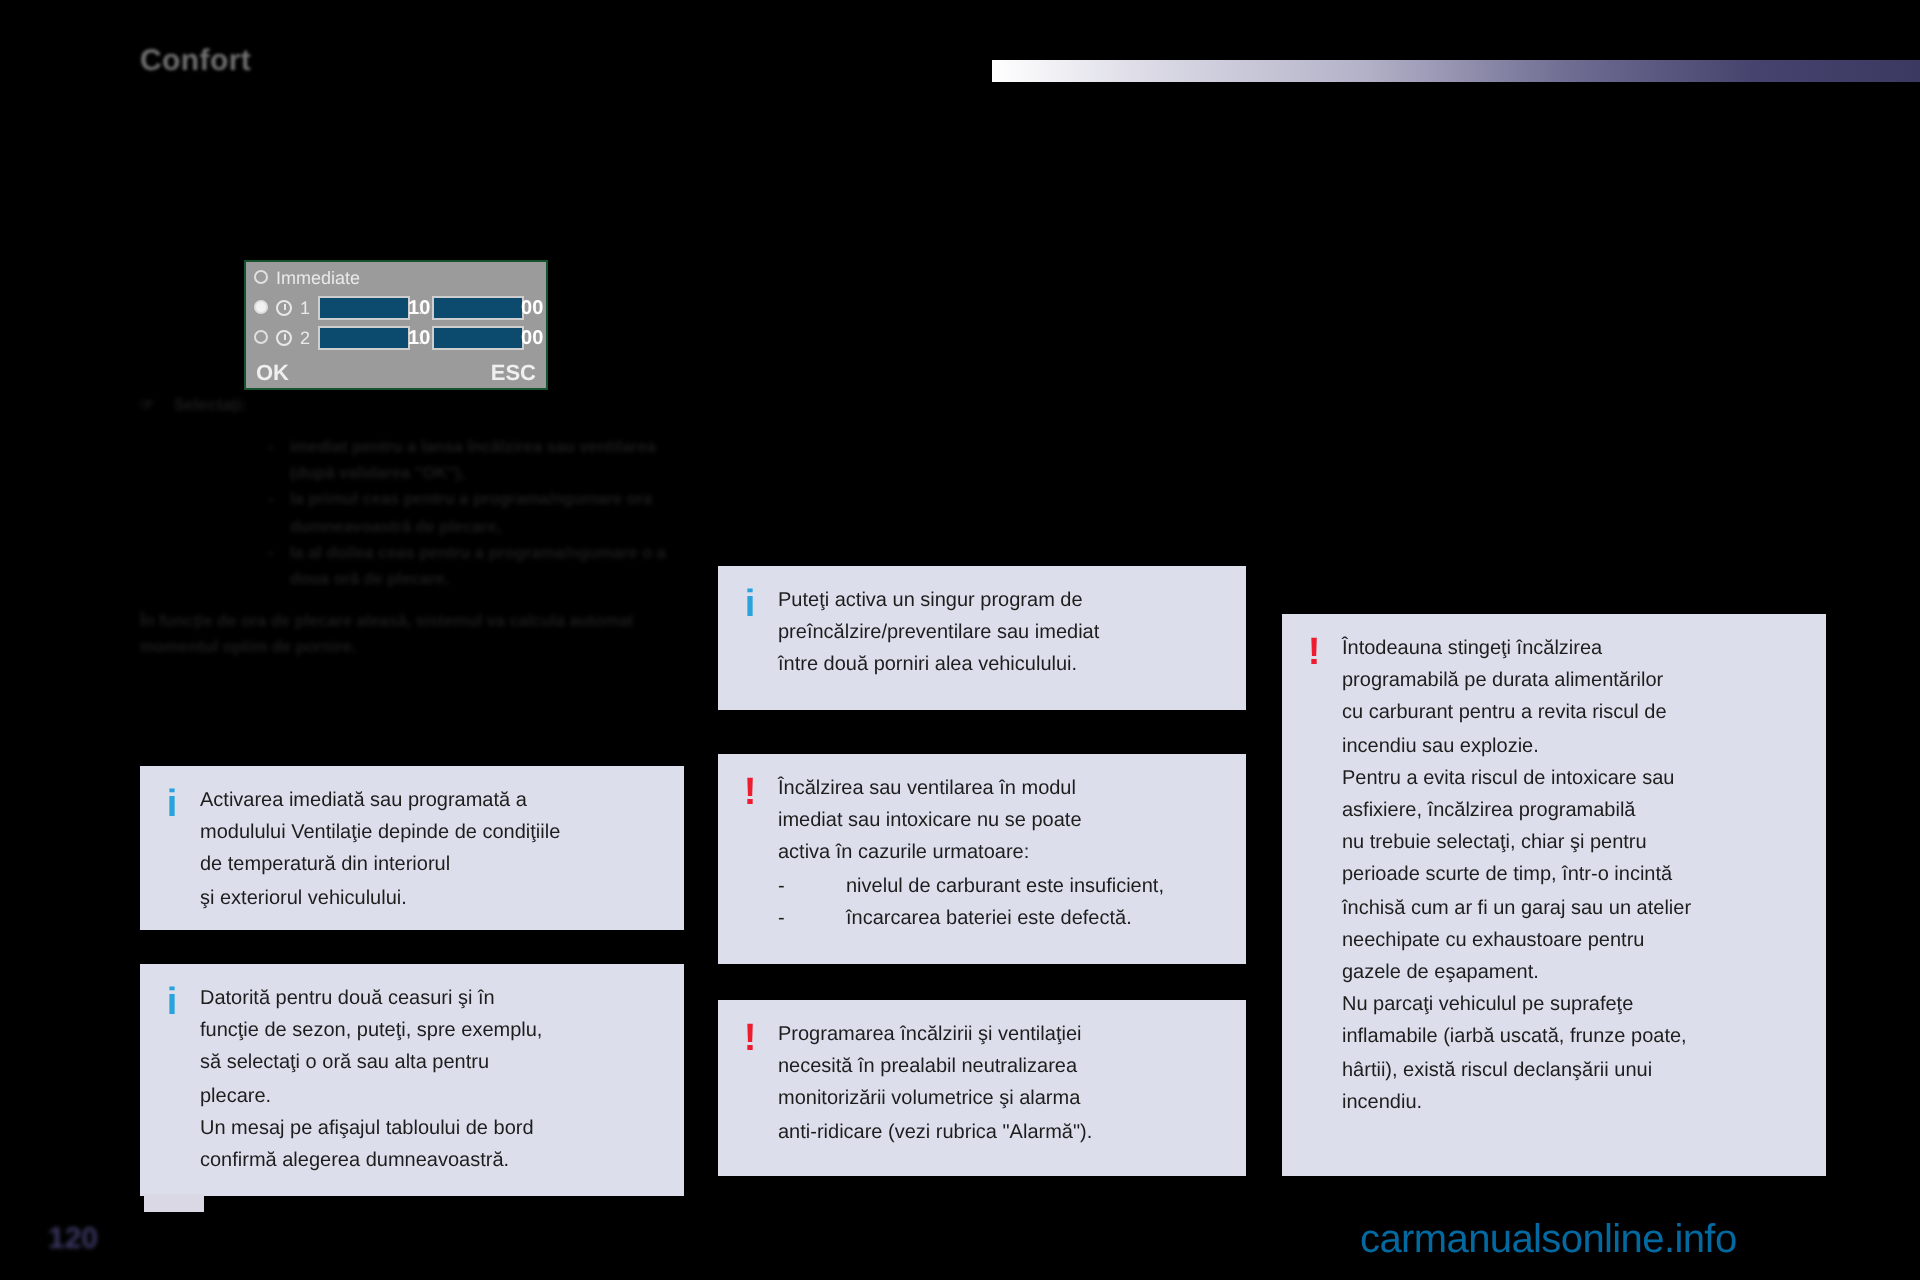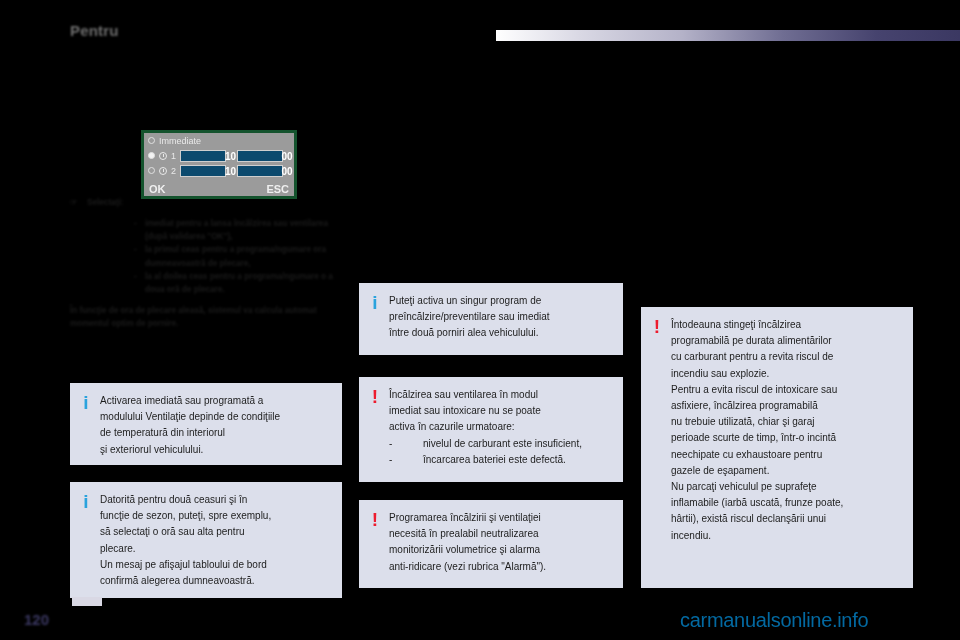--- a/index.html
+++ b/index.html
@@ -29,24 +29,24 @@
   .header-bar{
     position:absolute;
     left:496px;top:30px;
     width:464px;height:11px;
     background:linear-gradient(to right,#ffffff 0%,#d9d8e4 18%,#b4b2c8 40%,#6f6d92 62%,#46436e 82%,#3b3862 100%);
   }
 
   
   .screen{
     position:absolute;
-    left:141px;top:130px;
+    left:122px;top:130px;
     width:150px;height:63px;
     background:#9b9b9b;
-    border:3px solid #14532d;
+    border:1px solid #14532d;
     color:#e8e8e8;
     font-size:9px;
   }
   .screen-row{
     display:flex;align-items:center;
     height:15px;
     padding-left:4px;
     gap:4px;
   }
   .radio{
@@ -190,21 +190,21 @@
     font-size:20px;
     color:#0369a1;
     letter-spacing:-.3px;
   }
 </style>
 </head>
 <body>
 
 <div class="page">
 
-  <div class="header-title">Pentru</div>
+  <div class="header-title">Confort</div>
   <div class="header-bar"></div>
 
   <div class="screen">
 
     <div class="screen-row">
       <span class="radio"></span>
       <span class="screen-label">Immediate</span>
     </div>
 
     <div class="screen-row">
@@ -306,22 +306,23 @@
 
   <div class="note warn" id="note-right-1">
     <div class="mark">!</div>
     <div class="body">
       <p>Întodeauna stingeţi încălzirea</p>
       <p>programabilă pe durata alimentărilor</p>
       <p>cu carburant pentru a revita riscul de</p>
       <p>incendiu sau explozie.</p>
       <p>Pentru a evita riscul de intoxicare sau</p>
       <p>asfixiere, încălzirea programabilă</p>
-      <p>nu trebuie utilizată, chiar şi garaj</p>
+      <p>nu trebuie selectaţi, chiar şi pentru</p>
       <p>perioade scurte de timp, într-o incintă</p>
+      <p>închisă cum ar fi un garaj sau un atelier</p>
       <p>neechipate cu exhaustoare pentru</p>
       <p>gazele de eşapament.</p>
       <p>Nu parcaţi vehiculul pe suprafeţe</p>
       <p>inflamabile (iarbă uscată, frunze poate,</p>
       <p>hârtii), există riscul declanşării unui</p>
       <p>incendiu.</p>
     </div>
   </div>
 
   <div class="footer-chip"></div>

